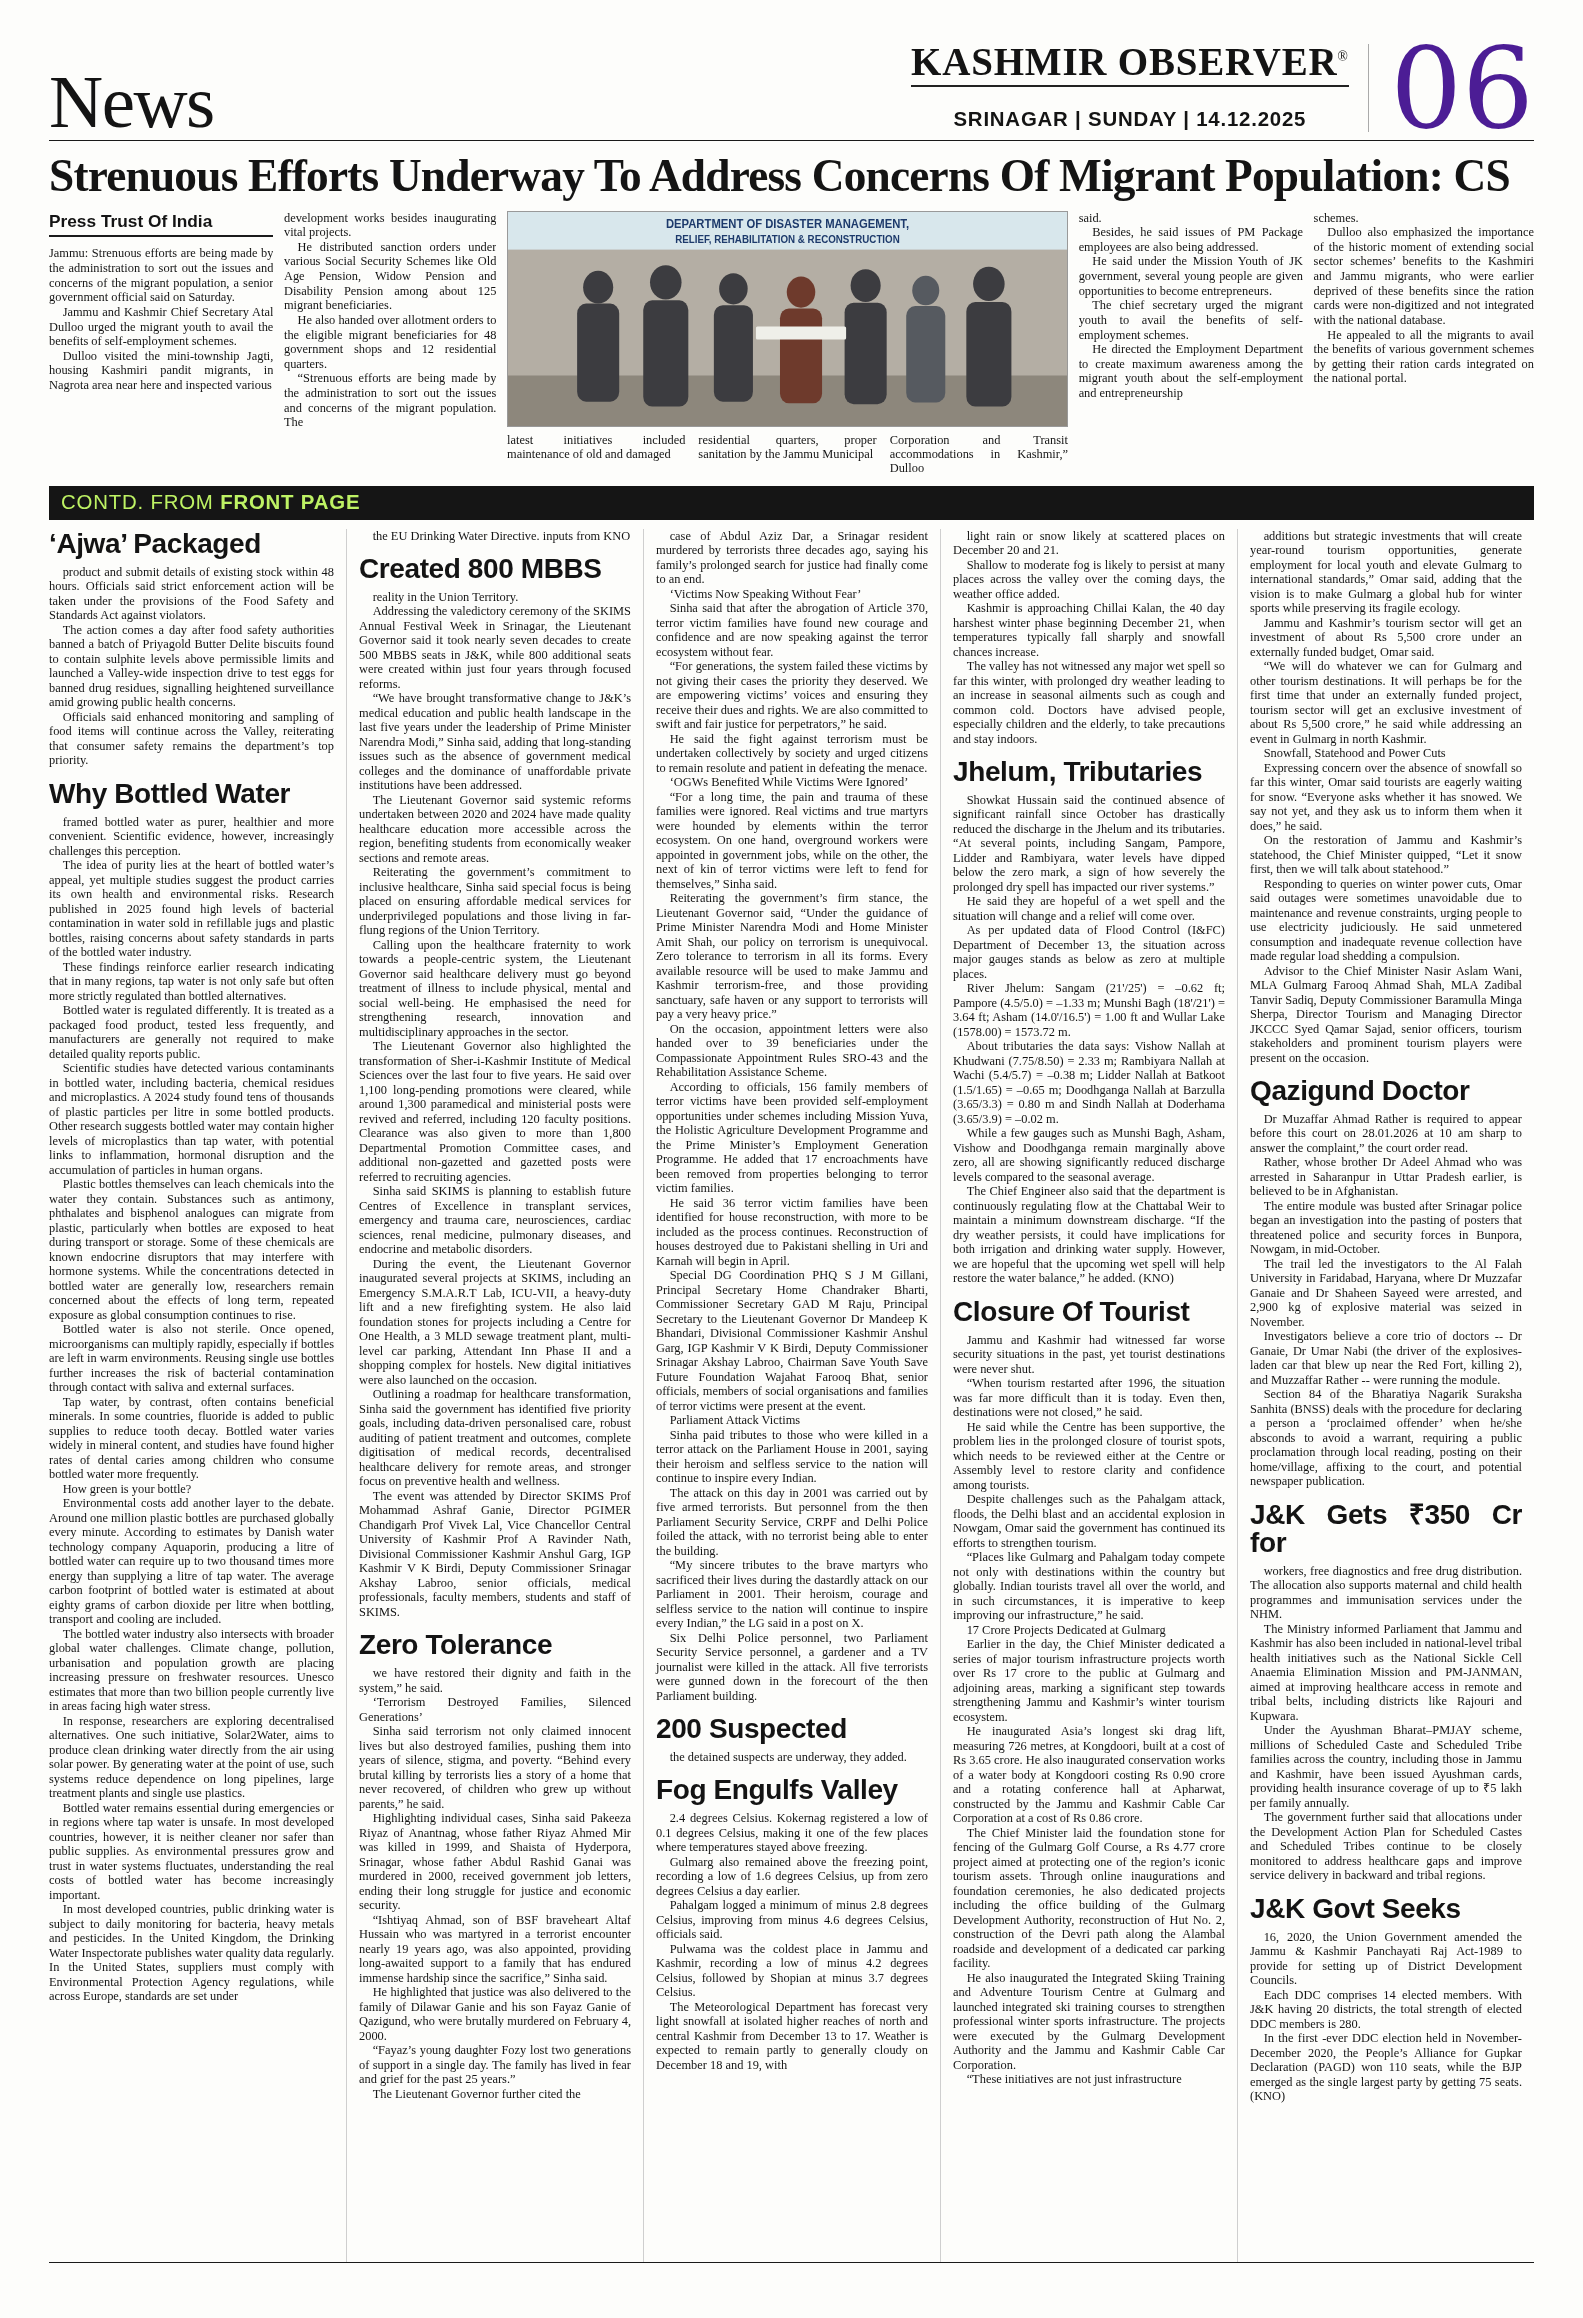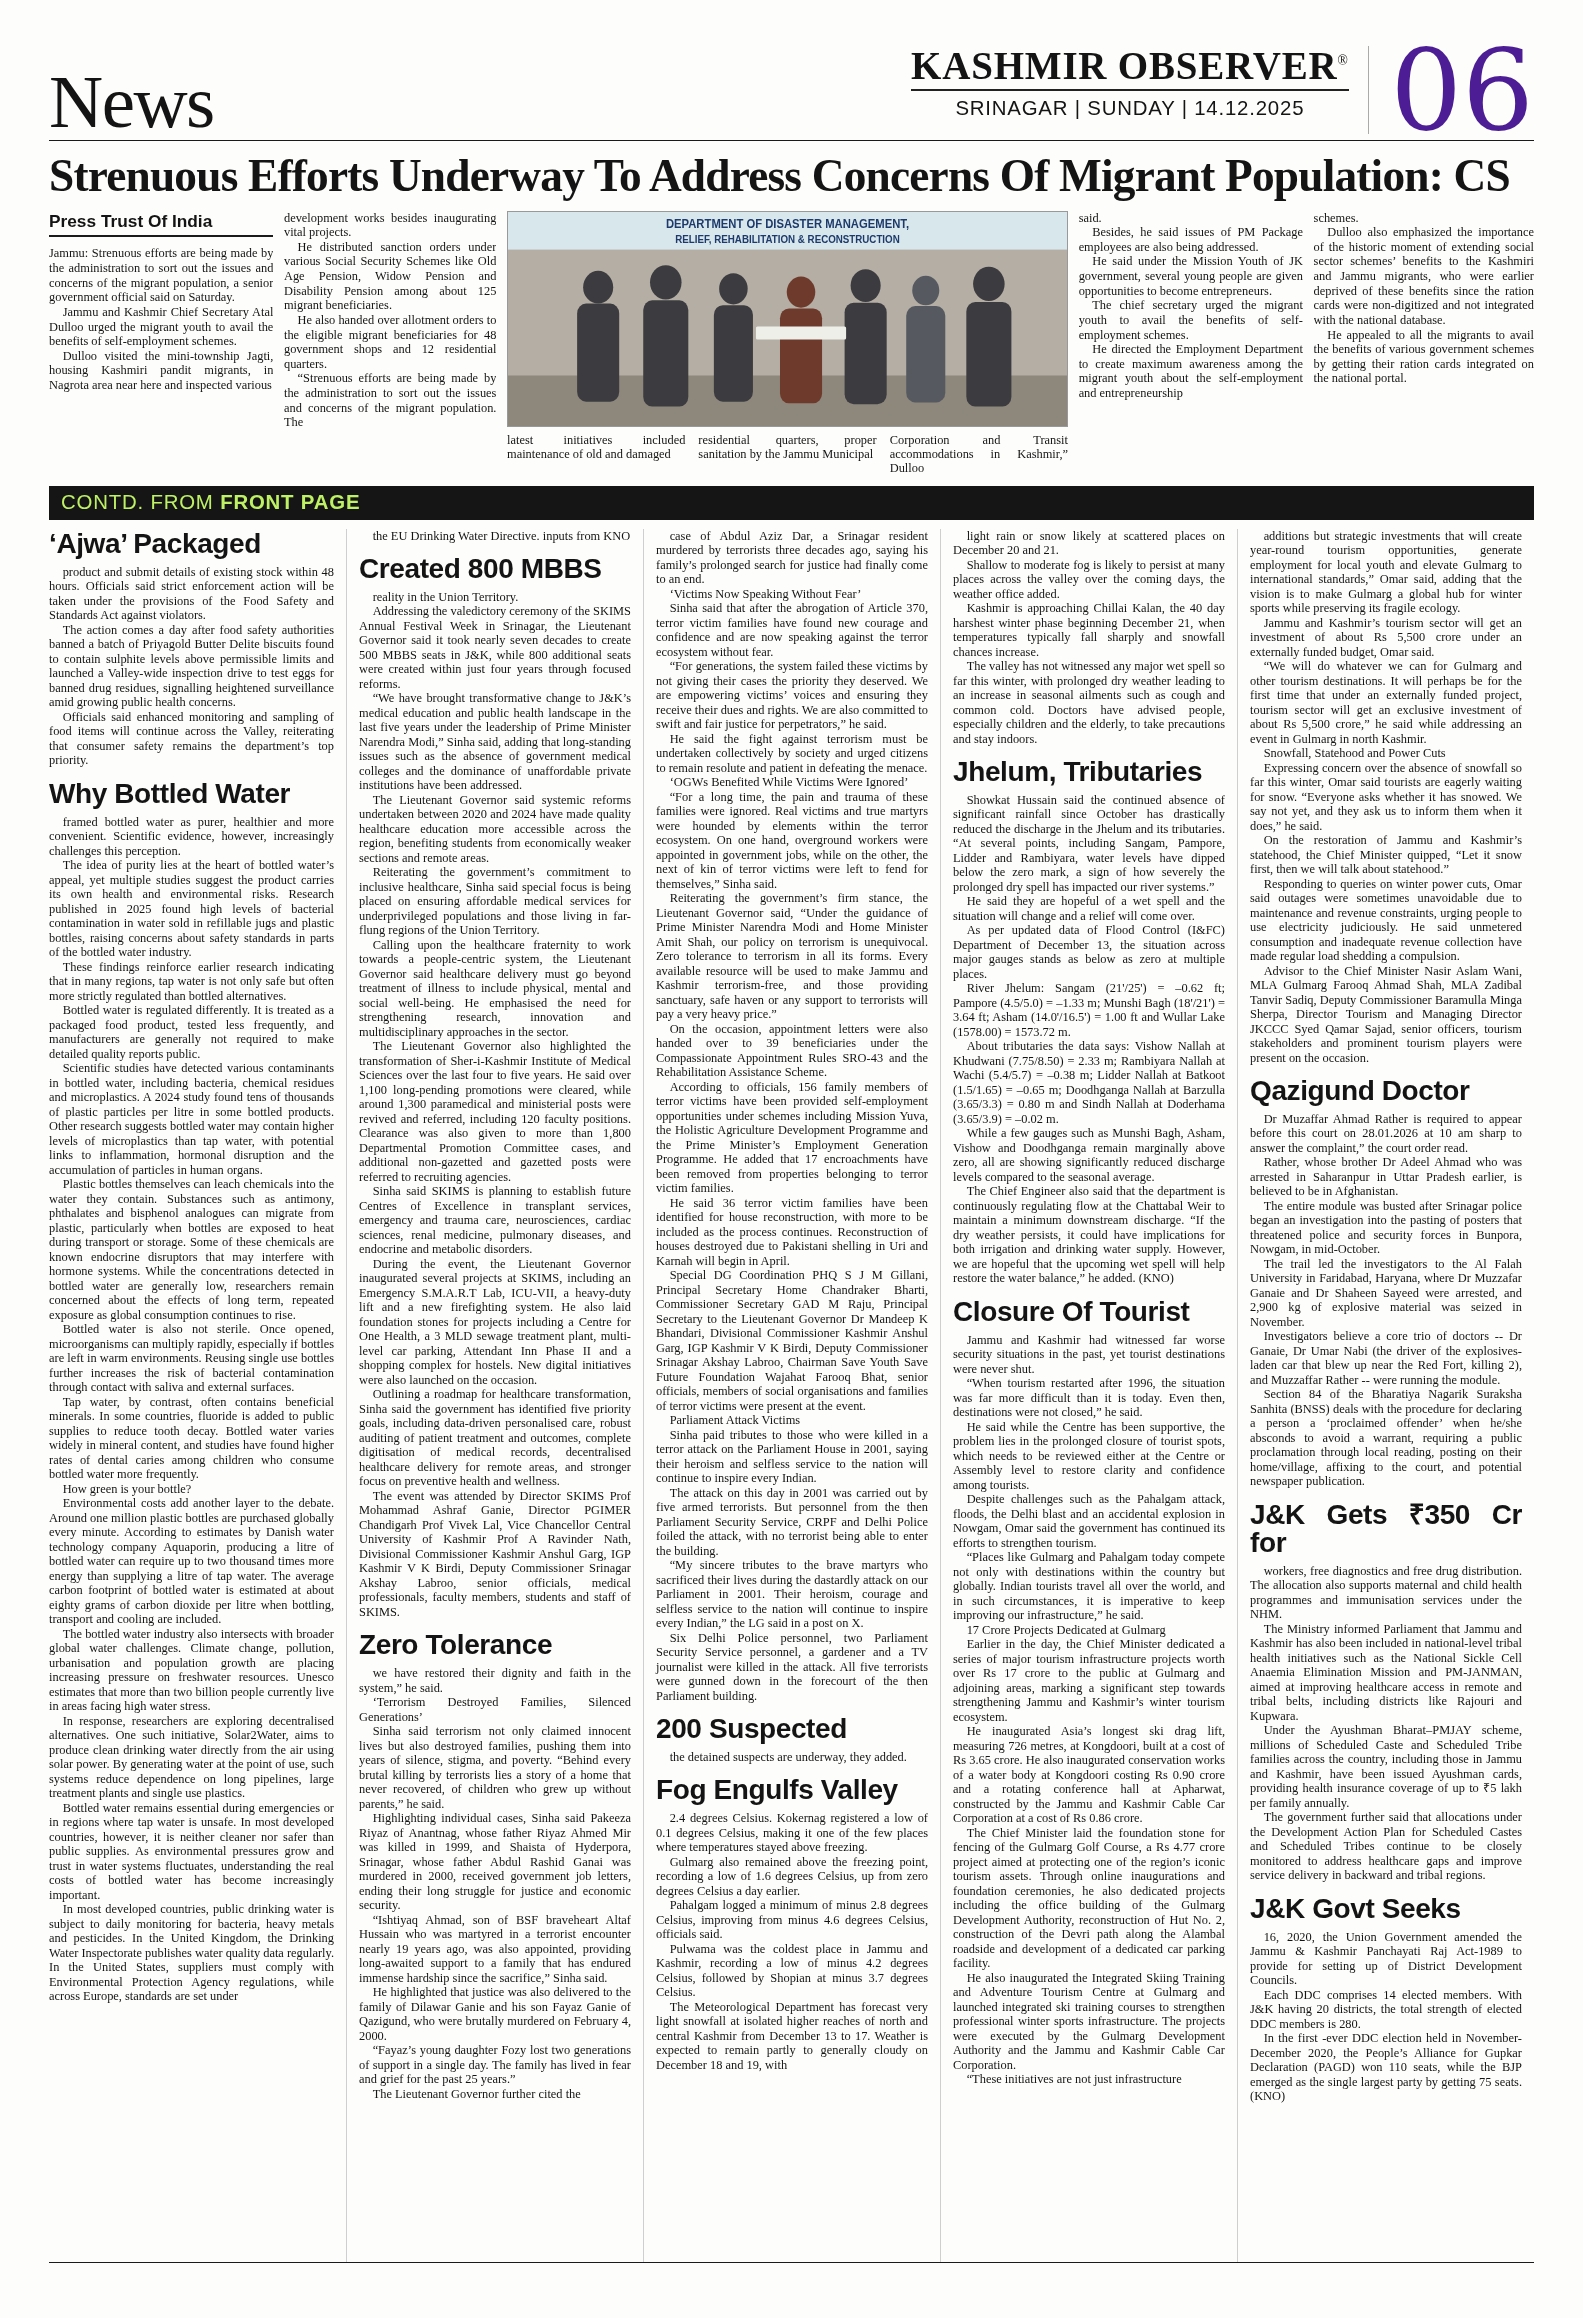--- a/index.html
+++ b/index.html
@@ -4,27 +4,27 @@
 <style>
   html,body{margin:0;padding:0;background:#e8e8e4;}
   .page{position:relative;width:1583px;height:2319px;background:#fdfdfb;color:#141414;
         font-family:"Liberation Serif",serif;overflow:hidden;box-sizing:border-box;
         padding:21px 49px 0 49px;}
   
   .hdr{display:flex;align-items:flex-end;justify-content:space-between;height:113px;
        border-bottom:1.5px solid #1a1a1a;padding-bottom:6px;}
   .section-title{font-family:"Liberation Serif",serif;font-size:75px;line-height:.85;
                  font-weight:400;letter-spacing:-1.5px;text-align:right;}
-  .hdr-right{display:flex;align-items:flex-start;gap:19.6px;}
+  .hdr-right{display:flex;align-items:center;gap:19.6px;}
   .masthead-block{text-align:center;padding-bottom:3px;}
   .masthead{font-family:"Liberation Serif",serif;font-weight:700;font-size:39px;
             letter-spacing:0.8px;line-height:1;white-space:nowrap;}
   .masthead sup{font-size:13.6px;font-weight:400;}
-  .dateline{border-top:2.3px solid #222;margin-top:4.5px;padding-top:6px;
-            font-family:"Liberation Sans",sans-serif;font-weight:400;font-size:20.4px;
+  .dateline{border-top:2.3px solid #222;margin-top:4.5px;padding-top:21px;
+            font-family:"Liberation Sans",sans-serif;font-weight:700;font-size:20.4px;
             letter-spacing:0.8px;white-space:nowrap;}
   .page-number{font-family:"DejaVu Serif",serif;font-size:113px;line-height:.78;
                color:#4c1d95;border-left:0.8px solid #aaa;padding-left:21px;font-weight:400;}
   
   .headline{font-family:"Liberation Serif",serif;font-weight:700;font-size:46px;
             letter-spacing:-0.8px;line-height:1.02;margin:12px 0 10.6px 0;
             transform:scaleX(.985);transform-origin:left;white-space:nowrap;}
   
   .lead-row{display:flex;gap:10.6px;height:265px;overflow:hidden;}
   .lead-col{overflow:hidden;font-size:12.4px;line-height:1.18;text-align:justify;}

